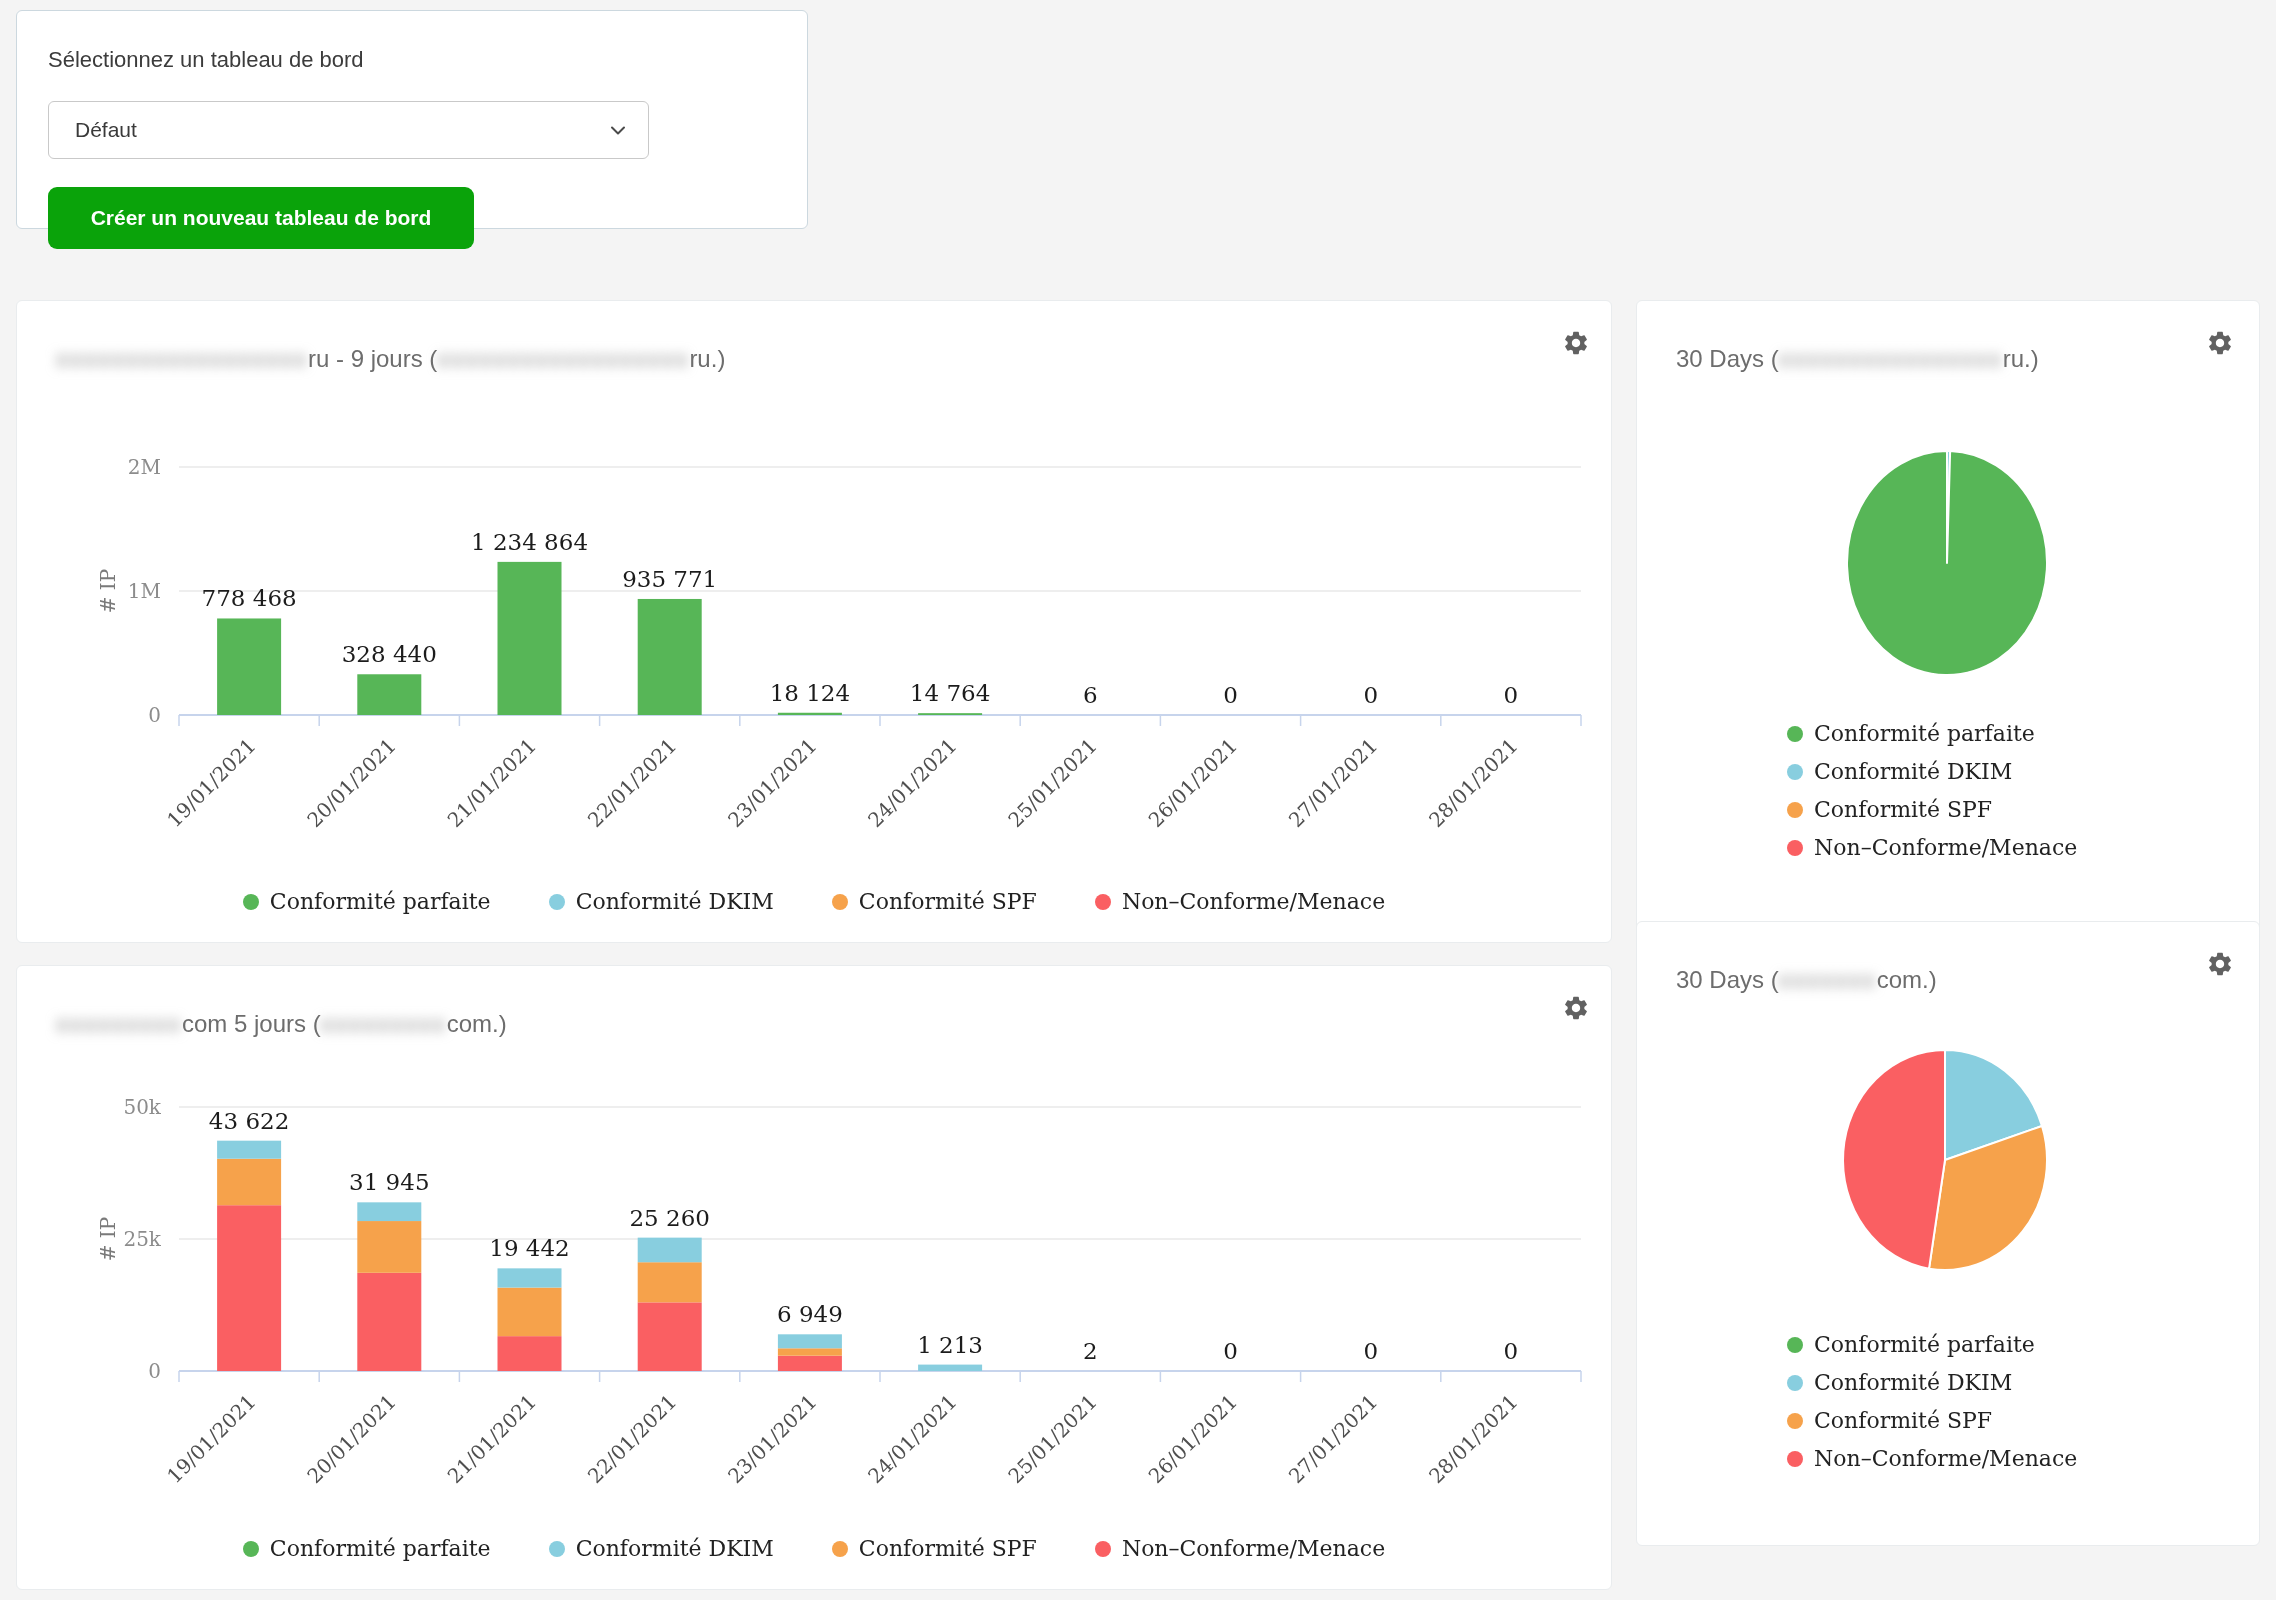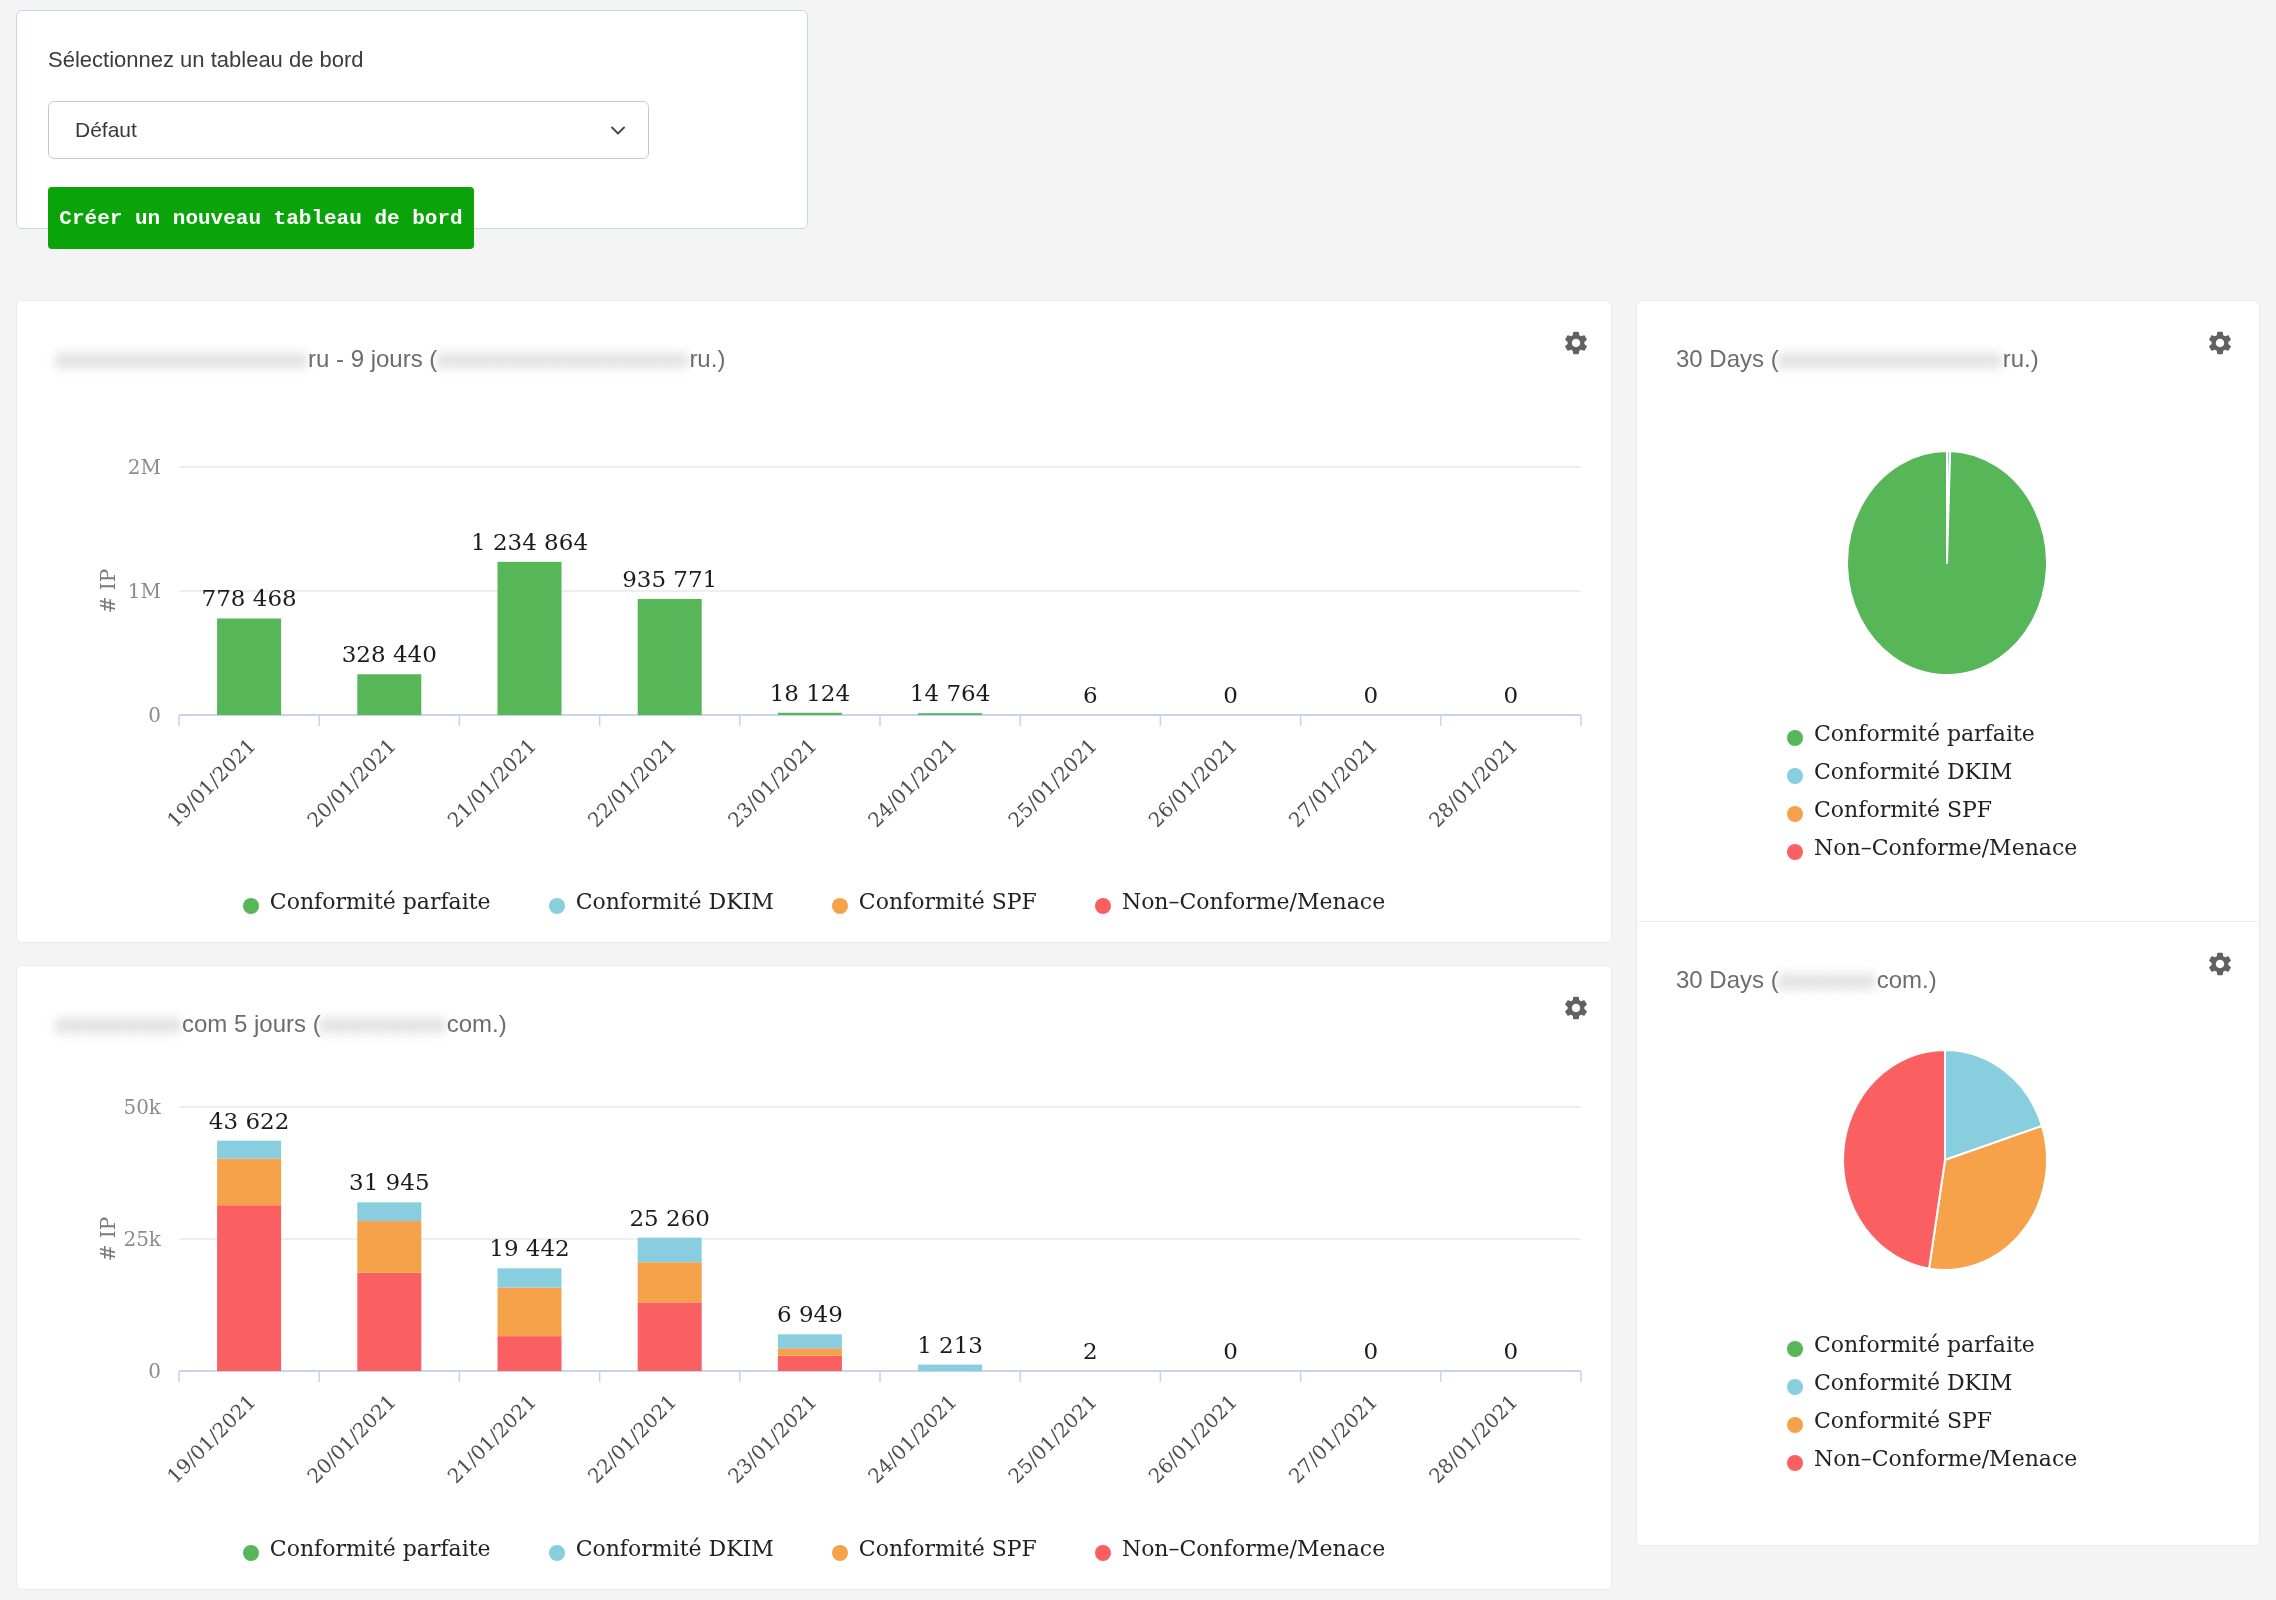--- a/index.html
+++ b/index.html
@@ -12,22 +12,22 @@
   #panel-selector{left:16px;top:10px;width:792px;height:219px;border-color:#ccd8df}
   .selector-label{position:absolute;left:31px;top:36px;font-size:22px;color:#3c3c3c}
   .select{
     position:absolute;left:31px;top:90px;width:601px;height:58px;
     border:1px solid #c9c9c9;border-radius:6px;background:#fff;cursor:pointer;
     display:flex;align-items:center;justify-content:space-between;
     padding:0 18px 0 26px;box-sizing:border-box;font-size:21px;color:#3a3a3a;gap:13px;
   }
   .create-btn{
     position:absolute;left:31px;top:176px;width:426px;height:62px;
-    background:#0aa30a;border:none;border-radius:4px;cursor:pointer;
-    color:#fff;font-family:Liberation Mono, monospace;font-size:21px;font-weight:600;
+    background:#0aa30a;border:none;border-radius:9px;cursor:pointer;
+    color:#fff;font-family:Liberation Sans, sans-serif;font-size:21px;font-weight:600;
   }
   
   #panel-bar-ru {left:16px;  top:300px;width:1596px;height:643px}
   #panel-pie-ru {left:1636px;top:300px;width:624px; height:643px}
   #panel-bar-com{left:16px;  top:965px;width:1596px;height:625px}
   #panel-pie-com{left:1636px;top:921px;width:624px; height:625px}
   .panel-title{position:absolute;left:31px;top:36px;margin:8px;font-size:24px;font-weight:400;color:#6d6d6d;white-space:nowrap}
   .blurred{filter:blur(6px);color:#8f8f8f;letter-spacing:2px}
   .gear{position:absolute;top:28px;background:none;border:none;padding:0;cursor:pointer;width:30px;height:30px}
   .bar-panel .gear{right:20px}
@@ -38,21 +38,21 @@
   
   .h-legend{
     position:absolute;left:0;right:0;bottom:28px;
     display:flex;justify-content:center;gap:58px;
     font-family:"DejaVu Serif",serif;font-size:22px;color:#222;
   }
   .v-legend{
     position:absolute;display:flex;flex-direction:column;gap:13px;
     font-family:"DejaVu Serif",serif;font-size:22px;color:#222;
   }
-  .legend-item{display:flex;align-items:flex-end;gap:11px;cursor:pointer;white-space:nowrap}
+  .legend-item{display:flex;align-items:center;gap:11px;cursor:pointer;white-space:nowrap}
   .dot{width:16px;height:16px;border-radius:50%;flex:0 0 auto}
 </style>
 </head>
 <body>
 
 <section class="card" id="panel-selector">
   <div class="selector-label">Sélectionnez un tableau de bord</div>
   <div class="select">
     <span>Défaut</span>
     <svg width="24" height="24" viewBox="0 0 24 24">

